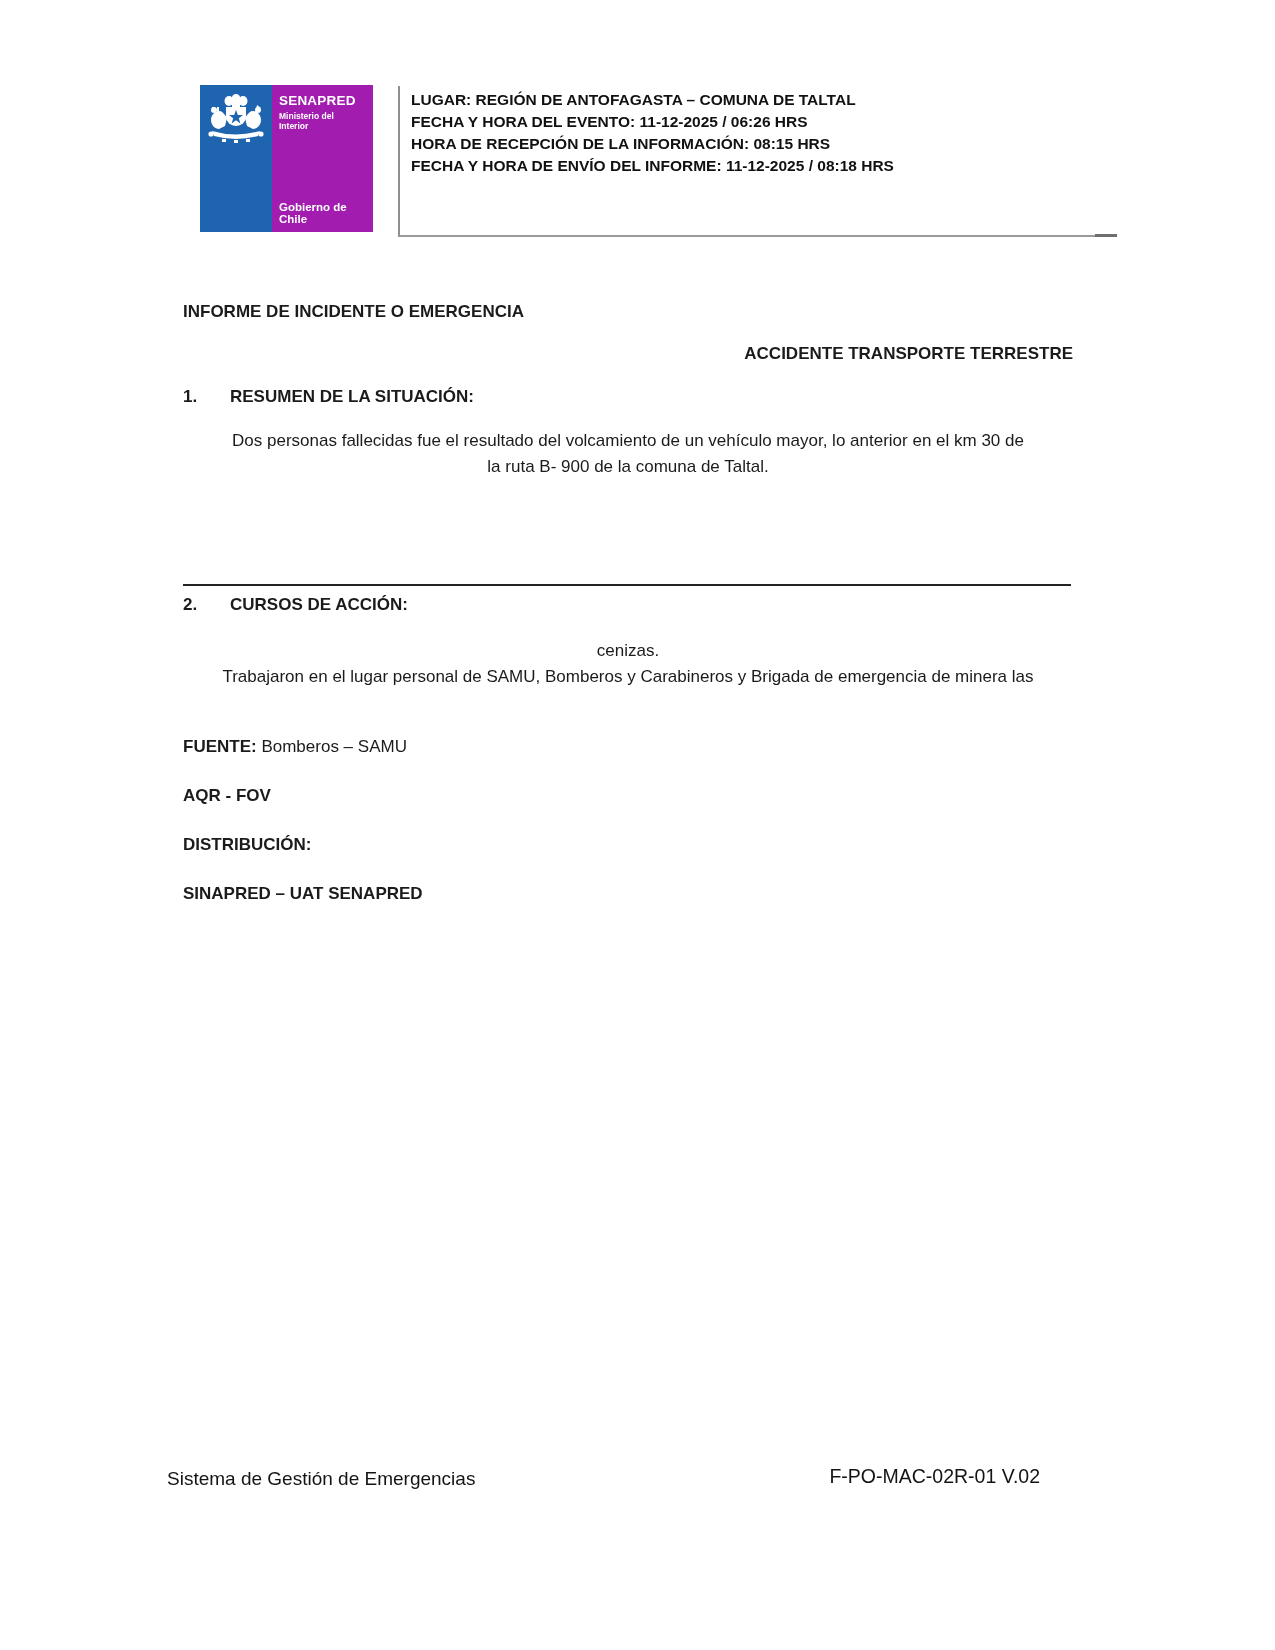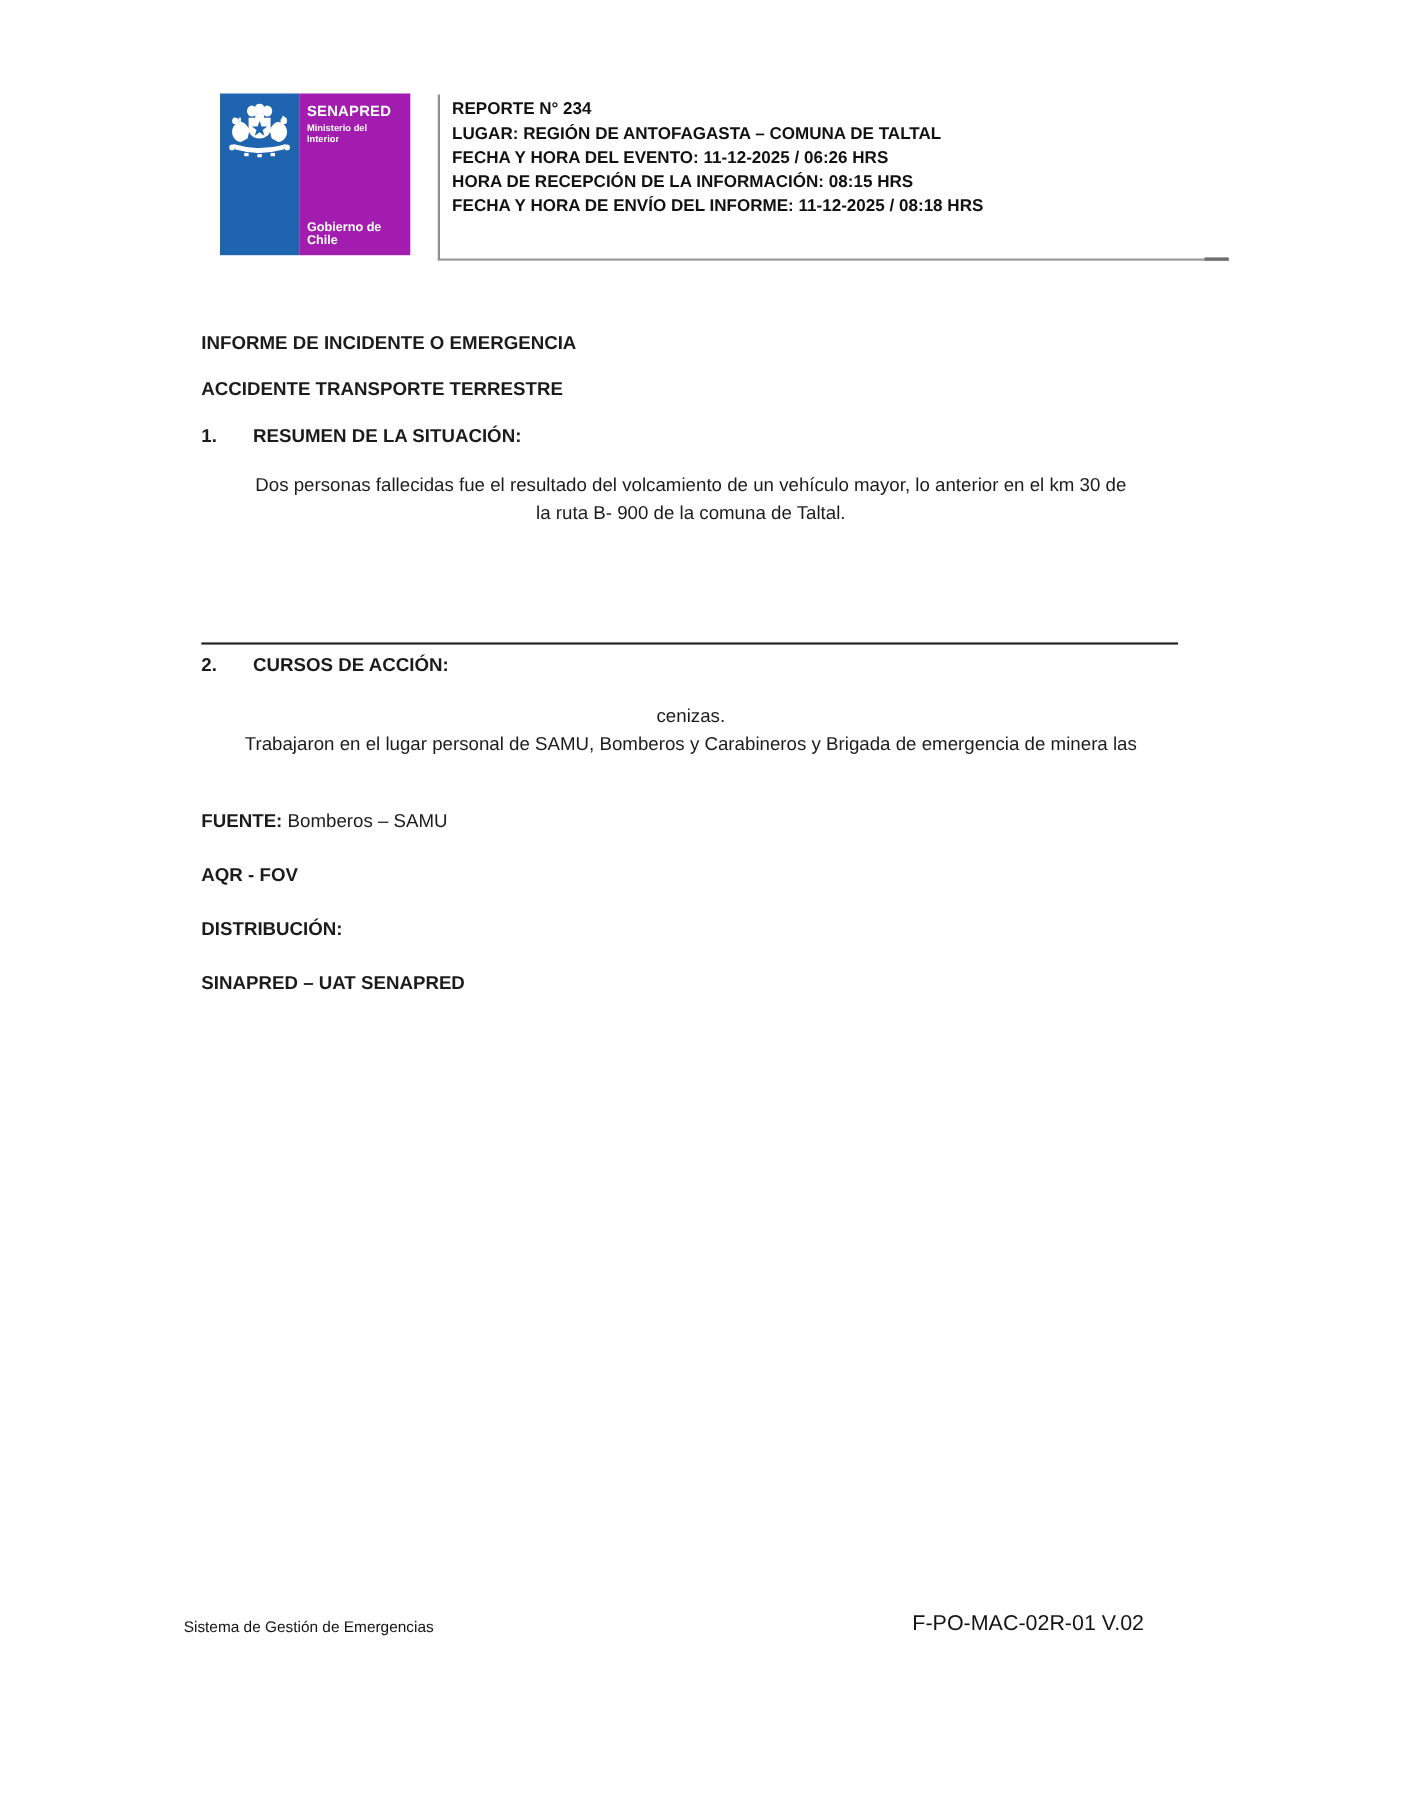--- a/index.html
+++ b/index.html
@@ -34,21 +34,21 @@
   .header-tick{position:absolute;left:1095px;top:234px;width:22px;height:3px;background:#6e6e6e;}
   
   .blk{position:absolute;left:183px;width:890px;font-size:17px;}
   .bold{font-weight:700;}
   .sec-heading{display:flex;font-weight:700;}
   .sec-num{width:47px;flex:0 0 47px;}
   .para{line-height:26px;text-align:center;}
   .sep{position:absolute;left:183px;top:584px;width:888px;height:0;border-top:2px solid #242424;}
   .inline-label{font-weight:700;}
   
-  .footer-left{position:absolute;left:167px;top:1465px;font-size:14px;line-height:28px;color:#141414;}
+  .footer-left{position:absolute;left:167px;top:1465px;font-size:19px;line-height:28px;color:#141414;}
   .footer-right{position:absolute;right:235px;top:1465px;font-size:19.5px;color:#141414;}
 </style>
 </head>
 <body>
 
 <div class="page">
 
   <div class="logo">
     <div class="logo-blue">
       <svg class="emblem" width="62" height="56" viewBox="0 0 62 56">
@@ -83,30 +83,29 @@
     </div>
     <div class="logo-red">
       <div class="logo-brand">SENAPRED</div>
       <div class="logo-ministry">Ministerio del</div>
       <div class="logo-ministry" style="margin-top:0;">Interior</div>
       <div class="logo-gov">Gobierno de Chile</div>
     </div>
   </div>
 
   <div class="header-cell">
-    <div class="hline">REPORTE N° 234</div>
     <div class="hline">LUGAR: REGIÓN DE ANTOFAGASTA – COMUNA DE TALTAL</div>
     <div class="hline">FECHA Y HORA DEL EVENTO: 11-12-2025 / 06:26 HRS</div>
     <div class="hline">HORA DE RECEPCIÓN DE LA INFORMACIÓN: 08:15 HRS</div>
     <div class="hline">FECHA Y HORA DE ENVÍO DEL INFORME: 11-12-2025 / 08:18 HRS</div>
   </div>
   <div class="header-tick"></div>
 
   <div class="blk bold" style="top:302px;">INFORME DE INCIDENTE O EMERGENCIA</div>
-  <div class="blk bold" style="top:344px;">ACCIDENTE TRANSPORTE TERRESTRE</div>
+  <div class="blk bold" style="top:344px;text-align:right;">ACCIDENTE TRANSPORTE TERRESTRE</div>
 
   <div class="blk sec-heading" style="top:387px;">
     <span class="sec-num">1.</span>
     <span>RESUMEN DE LA SITUACIÓN:</span>
   </div>
 
   <div class="blk para" style="top:428px;">
     <div>Dos personas fallecidas fue el resultado del volcamiento de un vehículo mayor, lo anterior en el km 30 de</div>
     <div>la ruta B- 900 de la comuna de Taltal.</div>
   </div>

